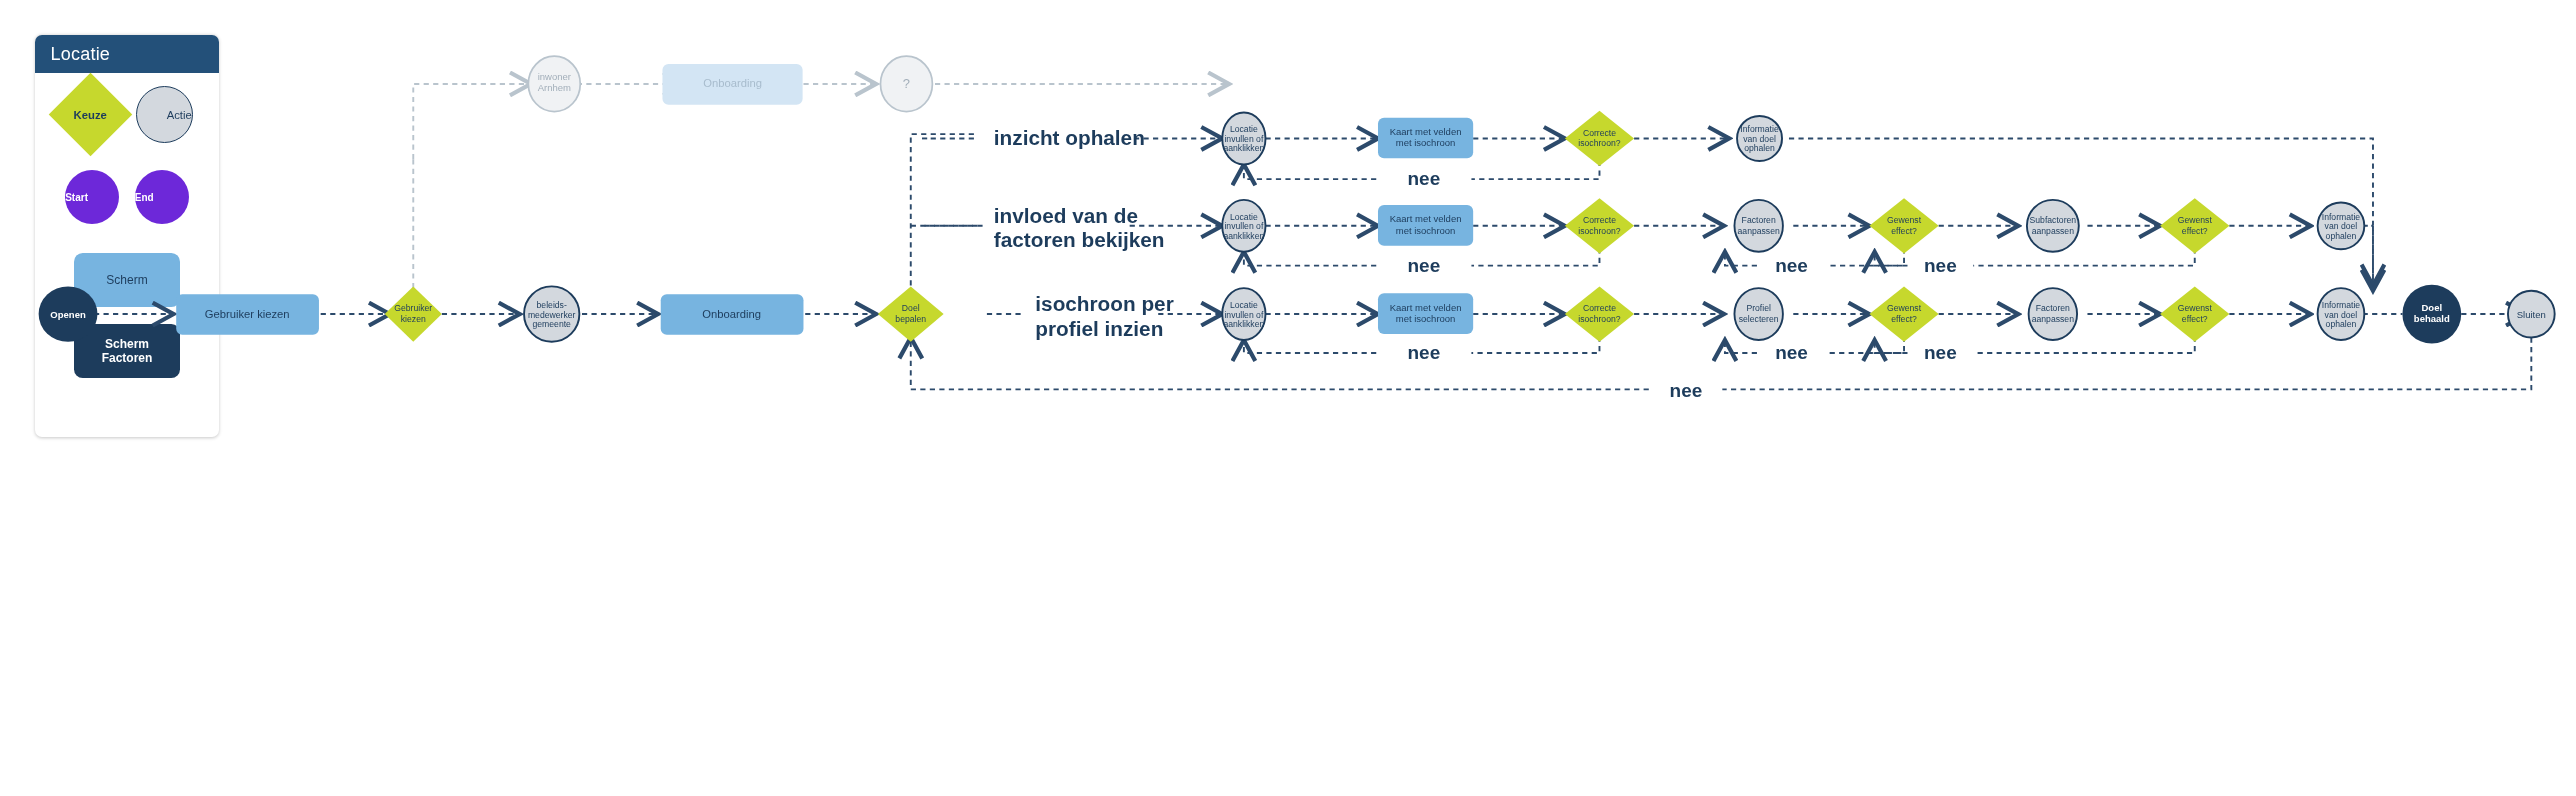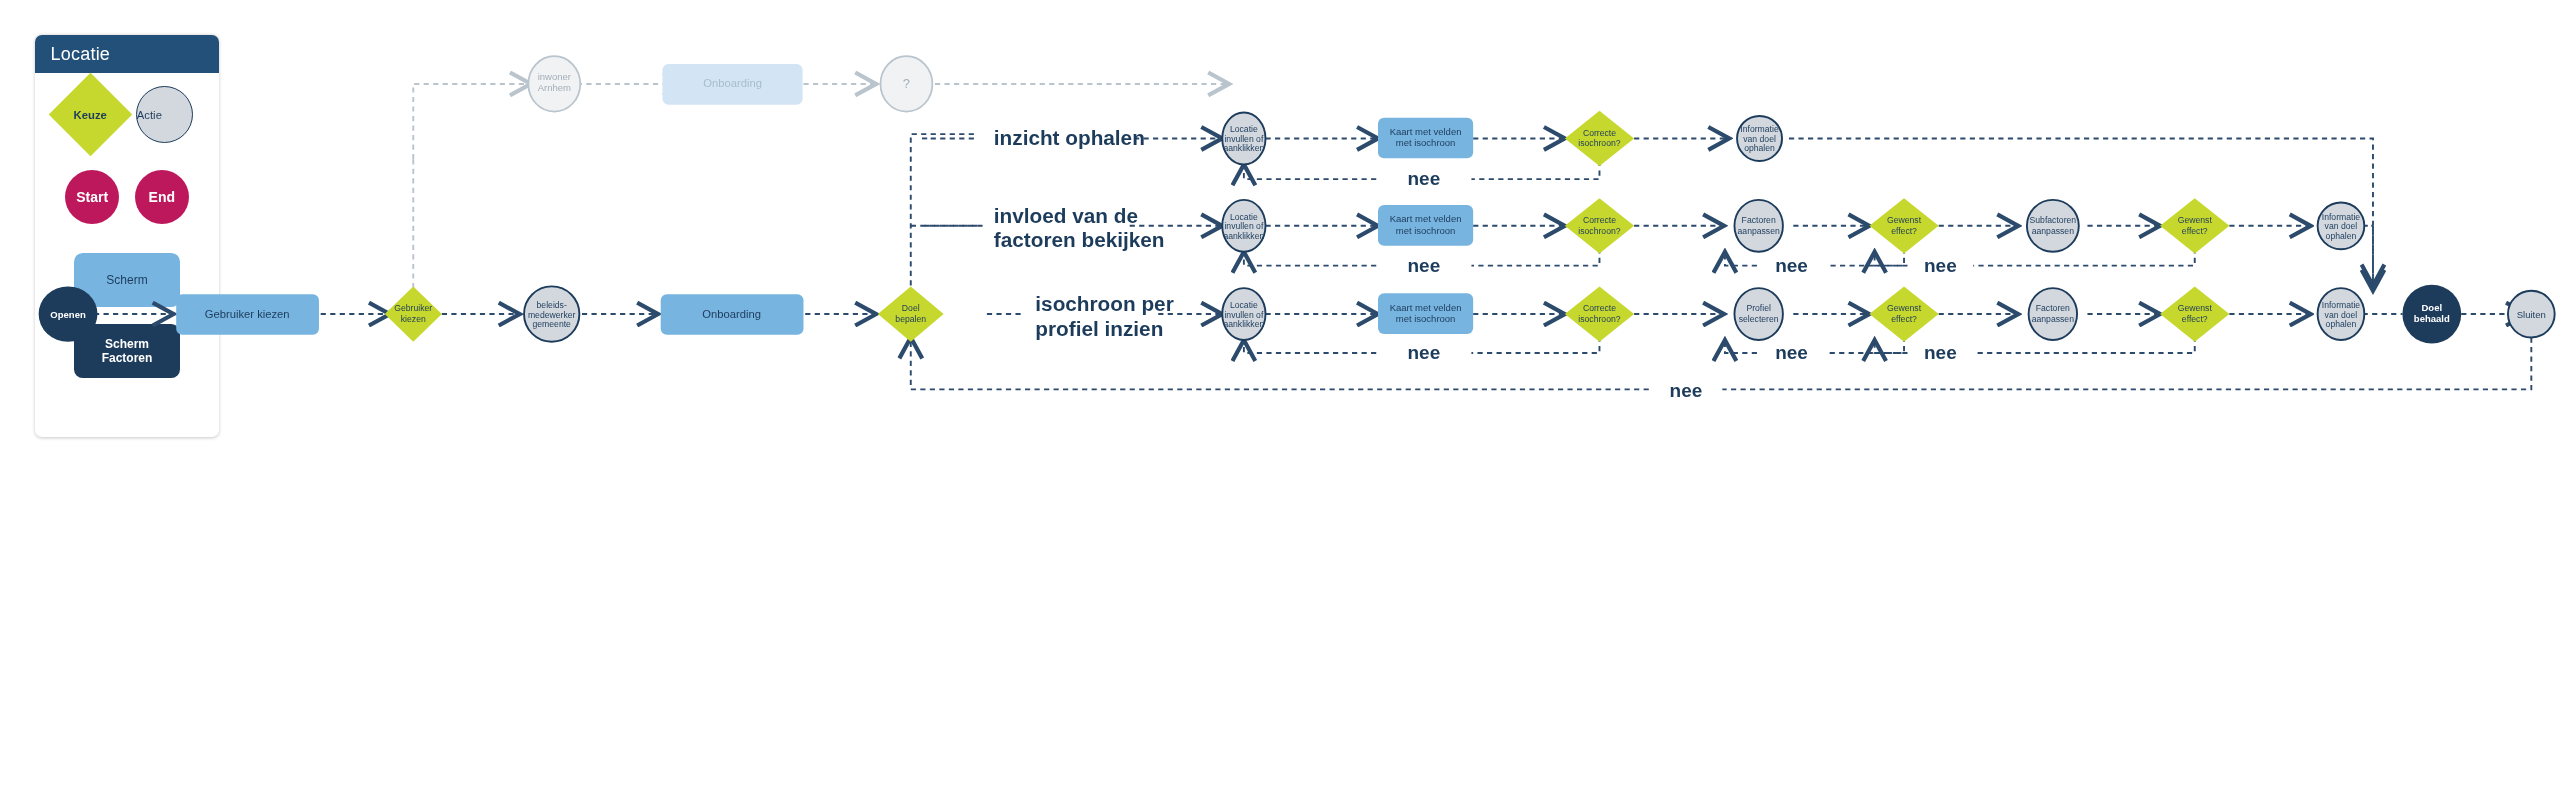--- a/index.html
+++ b/index.html
@@ -71,32 +71,32 @@
     font-size: 11.3px;
     font-weight: bold;
     color: #1d3c5c;
     white-space: nowrap;
   }
   .lg-circle {
     width: 55px; height: 55px;
     border-radius: 50%;
     background: #d3d8de;
     border: 1.7px solid #1d3c5c;
-    display: flex; align-items: center; justify-content: flex-start;
+    display: flex; align-items: center; justify-content: flex-end;
     font-size: 11.3px;
     color: #1d3c5c;
   }
   .lg-dark {
     width: 54px; height: 54px;
     border-radius: 50%;
-    background: #be185d;
+    background: #6d28d9;
     color: #ffffff;
-    font-size: 14px;
+    font-size: 10px;
     font-weight: bold;
-    display: flex; align-items: center; justify-content: center;
+    display: flex; align-items: center; justify-content: flex-start;
   }
   .lg-screen {
     width: 106px; height: 54px;
     border-radius: 8.7px;
     background: #77b4e0;
     color: #1d3c5c;
     font-size: 12px;
     display: flex; align-items: center; justify-content: center;
   }
   .lg-screen-fb {

